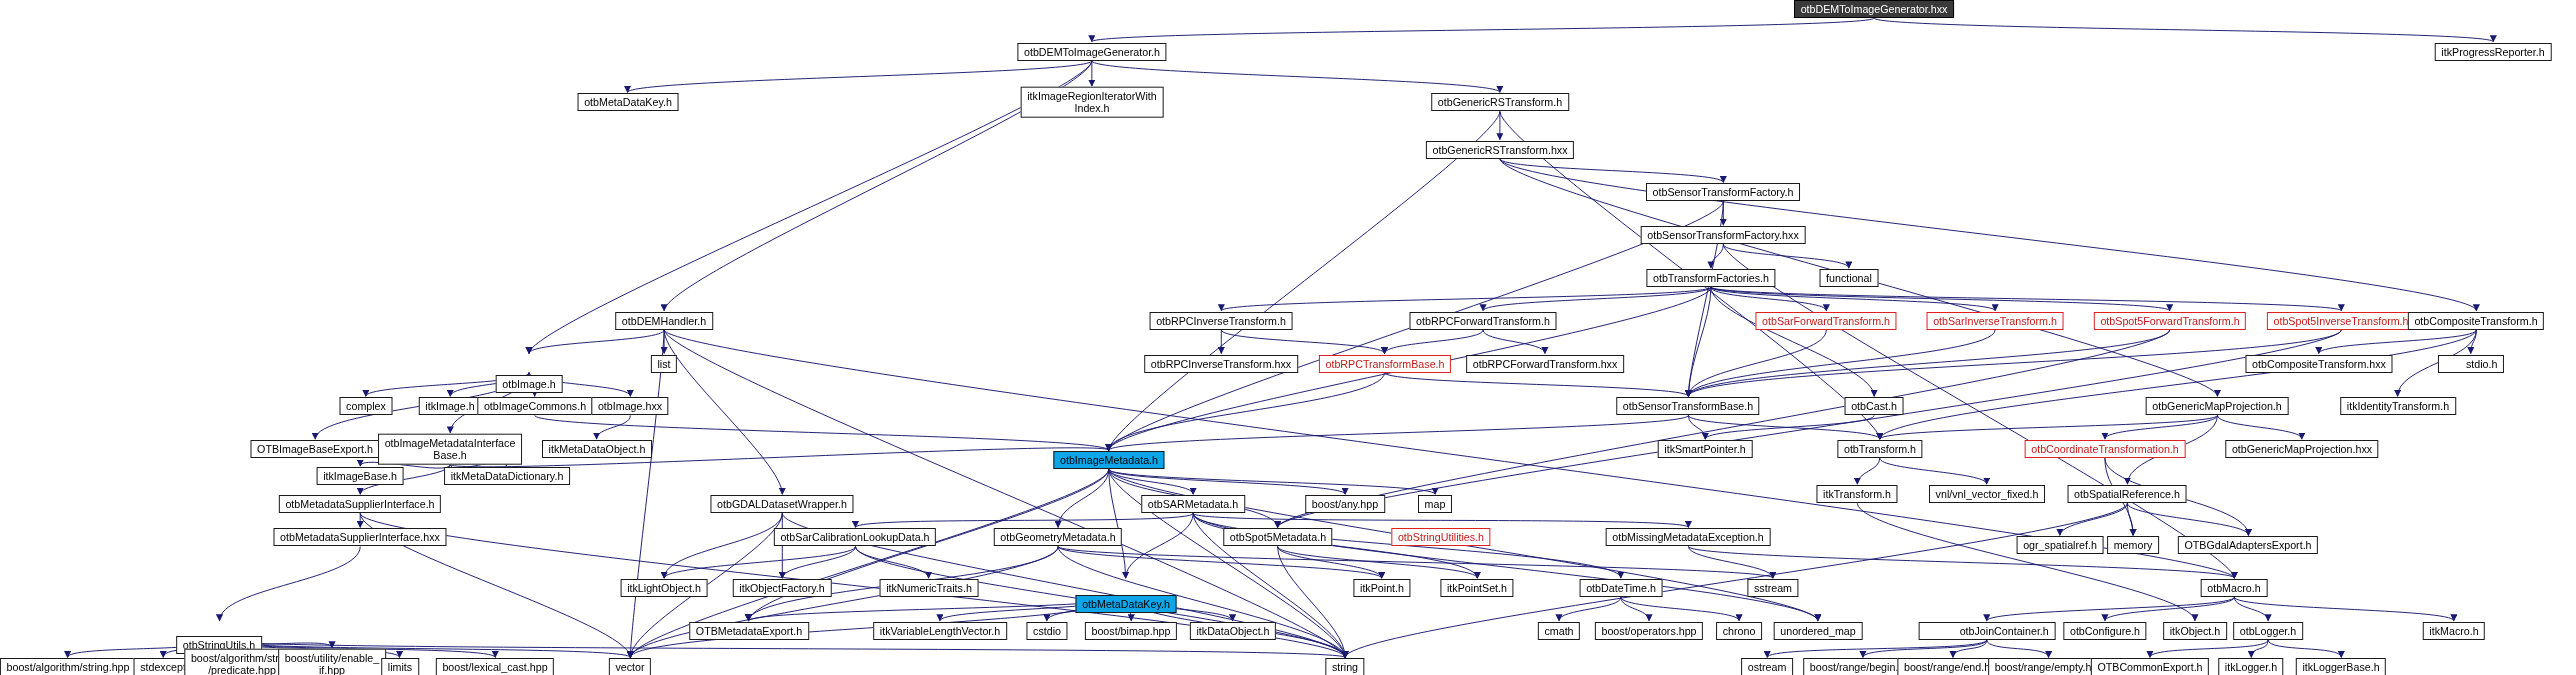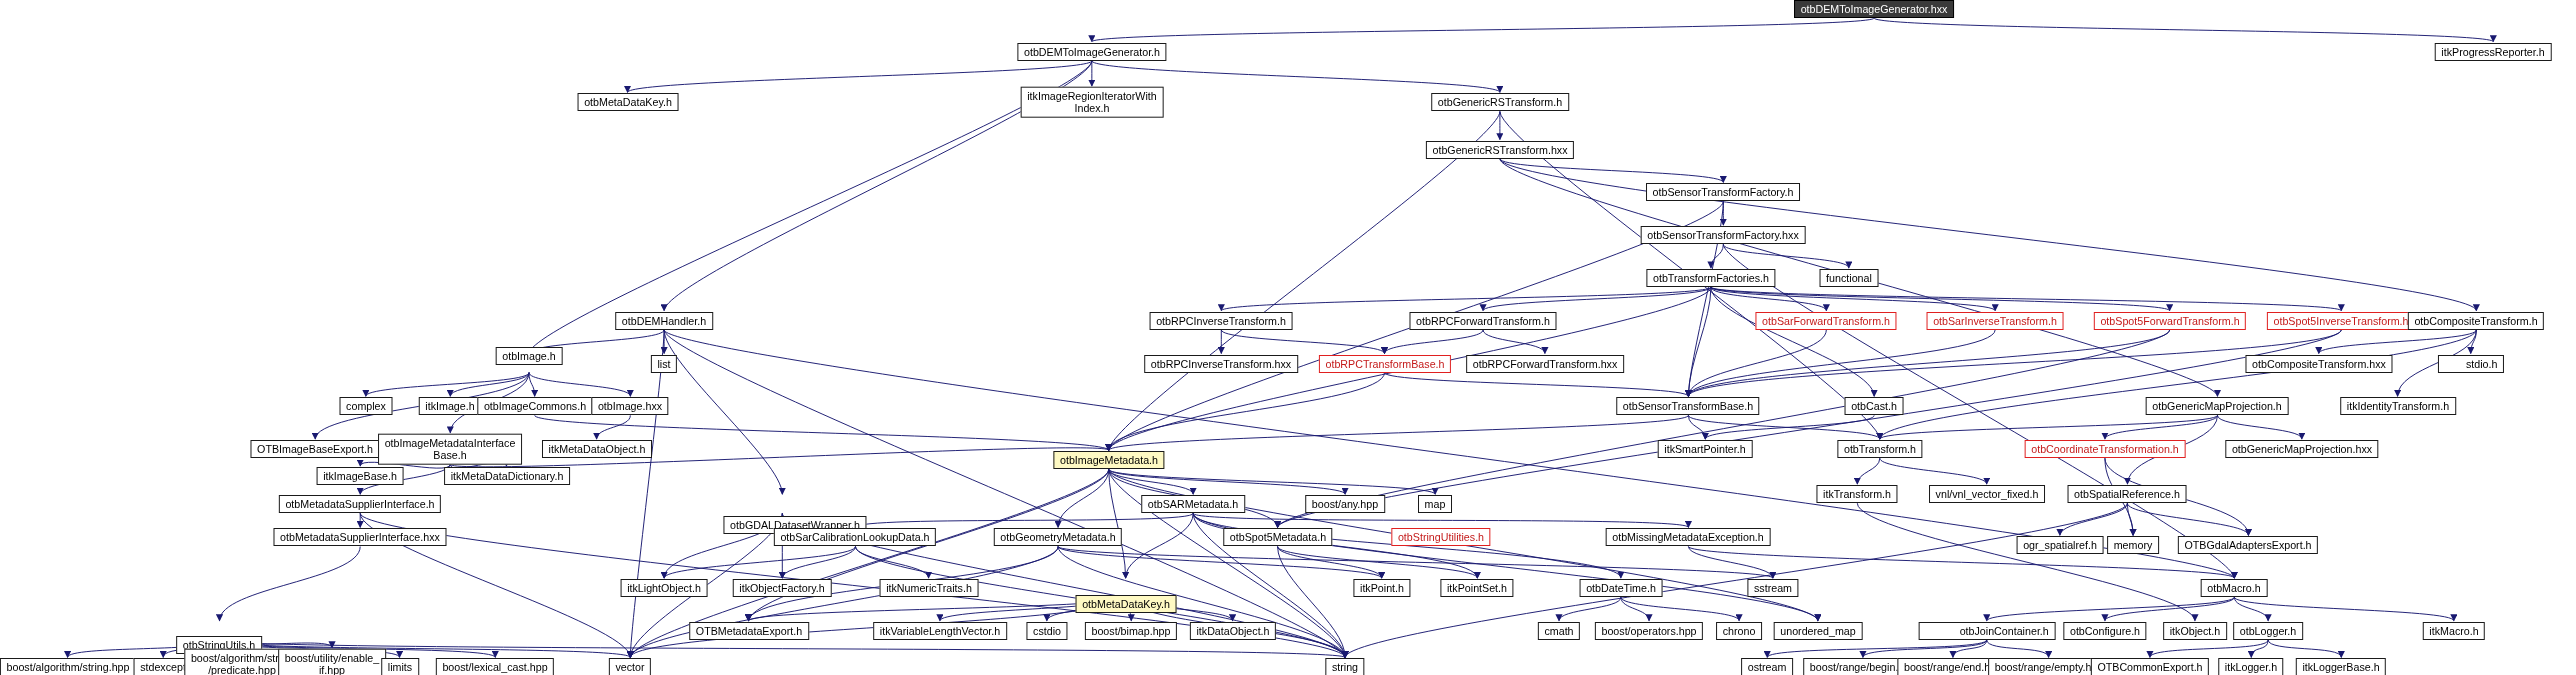--- a/index.html
+++ b/index.html
@@ -4,21 +4,21 @@
 <style>
   html,body{margin:0;padding:0;background:#ffffff;}
   #canvas{position:relative;width:2576px;height:676px;background:#ffffff;overflow:hidden;
           font-family:"Liberation Sans",sans-serif;}
   #edges{position:absolute;left:0;top:0;z-index:1;}
   .node{position:absolute;transform:translate(-50%,-50%);z-index:2;
         background:#ffffff;border:1.1px solid #1a1a1a;color:#000000;
         font:10.7px/1.18 "Liberation Sans",sans-serif;
         padding:1.7px 5.6px;white-space:pre-line;text-align:center;cursor:pointer;}
   .node.root{background:#3a3a3a;border-color:#000000;color:#ffffff;}
-  .node.gray{background:#fef9c3;}
+  .node.gray{background:#0ea5e9;}
   .node.red{border-color:#e02020;color:#c41a1a;}
 </style>
 </head>
 <body>
 
 <div id="canvas">
   <svg id="edges" width="2576" height="676" viewBox="0 0 4577 1201" xmlns="http://www.w3.org/2000/svg">
     <defs>
       <marker id="arrow" viewBox="0 0 10 10" refX="9" refY="5" markerWidth="7.5" markerHeight="7.5" orient="auto-start-reverse">
         <path d="M 0 0 L 10 5 L 0 10 z" fill="#191970"></path>
@@ -188,21 +188,21 @@
       <div class="node" style="left: 1711px; top: 278px;">otbTransformFactories.h</div>
       <div class="node" style="left: 1849px; top: 278px;">functional</div>
       <div class="node" style="left: 664px; top: 321px;">otbDEMHandler.h</div>
       <div class="node" style="left: 1221px; top: 321px;">otbRPCInverseTransform.h</div>
       <div class="node" style="left: 1483px; top: 321px;">otbRPCForwardTransform.h</div>
       <div class="node red" style="left: 1826px; top: 321px;">otbSarForwardTransform.h</div>
       <div class="node red" style="left: 1995px; top: 321px;">otbSarInverseTransform.h</div>
       <div class="node red" style="left: 2170px; top: 321px;">otbSpot5ForwardTransform.h</div>
       <div class="node red" style="left: 2341px; top: 321px;">otbSpot5InverseTransform.h</div>
       <div class="node" style="left: 2476px; top: 321px;">otbCompositeTransform.h</div>
-      <div class="node" style="left: 529px; top: 356px; text-align: center;">otbImage.h</div>
+      <div class="node" style="left: 529px; top: 384px; text-align: center;">otbImage.h</div>
       <div class="node" style="left: 664px; top: 364px;">list</div>
       <div class="node" style="left: 1221px; top: 364px;">otbRPCInverseTransform.hxx</div>
       <div class="node red" style="left: 1385px; top: 364px;">otbRPCTransformBase.h</div>
       <div class="node" style="left: 1545px; top: 364px;">otbRPCForwardTransform.hxx</div>
       <div class="node" style="left: 2319px; top: 364px;">otbCompositeTransform.hxx</div>
       <div class="node" style="left: 2471px; top: 364px; padding-left: 27px;">stdio.h</div>
       <div class="node" style="left: 366px; top: 406px;">complex</div>
       <div class="node" style="left: 450px; top: 406px;">itkImage.h</div>
       <div class="node" style="left: 535px; top: 406px;">otbImageCommons.h</div>
       <div class="node" style="left: 630px; top: 406px;">otbImage.hxx</div>
@@ -215,21 +215,21 @@
 Base.h</div>
       <div class="node" style="left: 597px; top: 449px;">itkMetaDataObject.h</div>
       <div class="node" style="left: 1705px; top: 449px;">itkSmartPointer.h</div>
       <div class="node" style="left: 1880px; top: 449px;">otbTransform.h</div>
       <div class="node red" style="left: 2105px; top: 449px;">otbCoordinateTransformation.h</div>
       <div class="node" style="left: 2302px; top: 449px;">otbGenericMapProjection.hxx</div>
       <div class="node gray" style="left: 1109px; top: 460px;">otbImageMetadata.h</div>
       <div class="node" style="left: 360px; top: 476px;">itkImageBase.h</div>
       <div class="node" style="left: 507px; top: 476px;">itkMetaDataDictionary.h</div>
       <div class="node" style="left: 360px; top: 504px;">otbMetadataSupplierInterface.h</div>
-      <div class="node" style="left: 782px; top: 525px; margin-left: 13px;">otbGDALDatasetWrapper.h</div>
+      <div class="node" style="left: 782px; top: 504px;">otbGDALDatasetWrapper.h</div>
       <div class="node" style="left: 1193px; top: 504px;">otbSARMetadata.h</div>
       <div class="node" style="left: 1345px; top: 504px;">boost/any.hpp</div>
       <div class="node" style="left: 1435px; top: 504px;">map</div>
       <div class="node" style="left: 1857px; top: 494px;">itkTransform.h</div>
       <div class="node" style="left: 1987px; top: 494px;">vnl/vnl_vector_fixed.h</div>
       <div class="node" style="left: 2127px; top: 494px;">otbSpatialReference.h</div>
       <div class="node" style="left: 360px; top: 537px;">otbMetadataSupplierInterface.hxx</div>
       <div class="node" style="left: 855px; top: 537px;">otbSarCalibrationLookupData.h</div>
       <div class="node" style="left: 1058px; top: 537px;">otbGeometryMetadata.h</div>
       <div class="node" style="left: 1278px; top: 537px;">otbSpot5Metadata.h</div>

